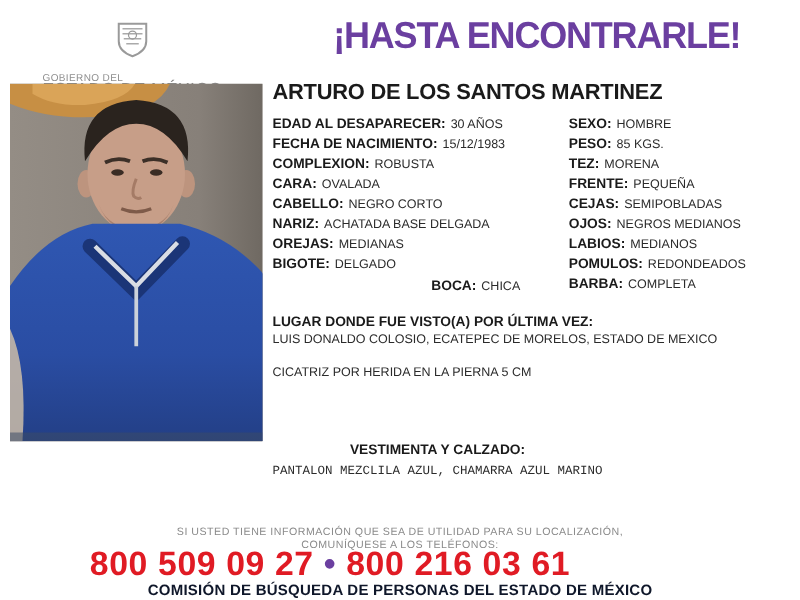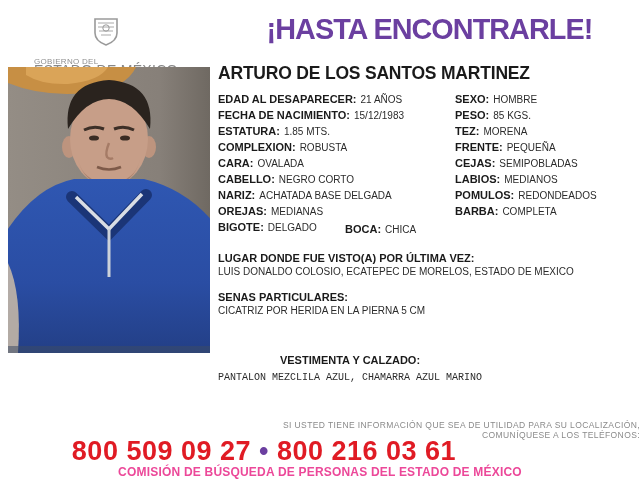--- a/index.html
+++ b/index.html
@@ -37,27 +37,27 @@
 
   .section{white-space:nowrap;}
   .section .lbl{display:block;}
   .section .val{display:block;padding-left:0;margin-top:2px;}
   .sec-lugar{left:218px;top:252px;}
   .sec-senas{left:218px;top:291px;}
   .sec-vestimenta{left:218px;top:354px;text-align:center;}
   .sec-vestimenta .val{margin-top:6px;font-family:Liberation Mono, monospace;}
 
   
-  .footer-info{left:0;top:420px;width:640px;text-align:right;
+  .footer-info{left:0;top:420px;width:640px;text-align:center;
     font-size:8.5px;line-height:10px;color:#8a8a8a;letter-spacing:.4px;}
   .footer-phones{left:0;top:436px;width:528px;text-align:center;
     font-size:27px;font-weight:800;color:#E01B24;letter-spacing:.5px;white-space:nowrap;}
   .footer-phones .sep{color:#6B3FA0;padding:0 8px;}
   .footer-org{left:0;top:465px;width:640px;text-align:center;
-    font-size:12px;font-weight:700;color:#ec4899;letter-spacing:.2px;}
+    font-size:12px;font-weight:700;color:#0f172a;letter-spacing:.2px;}
 </style>
 </head>
 <body>
 
 <div class="abs logo">
   <span>
     <svg width="26" height="30" viewBox="0 0 26 30">
       <path d="M2 2 h22 v14 q0 8 -11 12 q-11 -4 -11 -12 Z" fill="none" stroke="#9a9a9a" stroke-width="1.6"></path>
       <path d="M5 6 h16 M5 10 h16 M6 14 h14 M8 18 h10" stroke="#aaaaaa" stroke-width="1.2" fill="none"></path>
       <circle cx="13" cy="11" r="3.2" fill="none" stroke="#9a9a9a" stroke-width="1"></circle>
@@ -116,53 +116,52 @@
 
     <path d="M0,196 Q14,226 10,286 L0,286 Z" fill="#cdbda8" opacity=".85"></path>
 
     <rect x="0" y="279" width="202" height="7" fill="#3c4a66" opacity=".55"></rect>
   </svg>
 </div>
 
 <div class="abs person-name">ARTURO DE LOS SANTOS MARTINEZ</div>
 
 <div class="abs col col-left">
-  <div class="row"><span class="lbl">EDAD AL DESAPARECER:</span><span class="val">21 AÑOS</span></div>
+  <div class="row"><span class="lbl">EDAD AL DESAPARECER:</span><span class="val">30 AÑOS</span></div>
   <div class="row"><span class="lbl">FECHA DE NACIMIENTO:</span><span class="val">15/12/1983</span></div>
-  <div class="row"><span class="lbl">ESTATURA:</span><span class="val">1.85 MTS.</span></div>
   <div class="row"><span class="lbl">COMPLEXION:</span><span class="val">ROBUSTA</span></div>
   <div class="row"><span class="lbl">CARA:</span><span class="val">OVALADA</span></div>
   <div class="row"><span class="lbl">CABELLO:</span><span class="val">NEGRO CORTO</span></div>
   <div class="row"><span class="lbl">NARIZ:</span><span class="val">ACHATADA BASE DELGADA</span></div>
   <div class="row"><span class="lbl">OREJAS:</span><span class="val">MEDIANAS</span></div>
   <div class="row"><span class="lbl">BIGOTE:</span><span class="val">DELGADO</span></div>
 </div>
 
 <div class="abs row boca">
   <span class="lbl">BOCA:</span><span class="val">CHICA</span>
 </div>
 
 <div class="abs col col-right">
   <div class="row"><span class="lbl">SEXO:</span><span class="val">HOMBRE</span></div>
   <div class="row"><span class="lbl">PESO:</span><span class="val">85 KGS.</span></div>
   <div class="row"><span class="lbl">TEZ:</span><span class="val">MORENA</span></div>
   <div class="row"><span class="lbl">FRENTE:</span><span class="val">PEQUEÑA</span></div>
   <div class="row"><span class="lbl">CEJAS:</span><span class="val">SEMIPOBLADAS</span></div>
+  <div class="row"><span class="lbl">OJOS:</span><span class="val">NEGROS MEDIANOS</span></div>
   <div class="row"><span class="lbl">LABIOS:</span><span class="val">MEDIANOS</span></div>
   <div class="row"><span class="lbl">POMULOS:</span><span class="val">REDONDEADOS</span></div>
   <div class="row"><span class="lbl">BARBA:</span><span class="val">COMPLETA</span></div>
 </div>
 
 <div class="abs section sec-lugar">
   <span class="lbl">LUGAR DONDE FUE VISTO(A) POR ÚLTIMA VEZ:</span>
   <span class="val">LUIS DONALDO COLOSIO, ECATEPEC DE MORELOS, ESTADO DE MEXICO</span>
 </div>
 
 <div class="abs section sec-senas">
-  <span class="lbl">SENAS PARTICULARES:</span>
   <span class="val">CICATRIZ POR HERIDA EN LA PIERNA 5 CM</span>
 </div>
 
 <div class="abs section sec-vestimenta">
   <span class="lbl">VESTIMENTA Y CALZADO:</span>
   <span class="val">PANTALON MEZCLILA AZUL, CHAMARRA AZUL MARINO</span>
 </div>
 
 <div class="abs footer-info">
   <span>SI USTED TIENE INFORMACIÓN QUE SEA DE UTILIDAD PARA SU LOCALIZACIÓN,</span><br>

